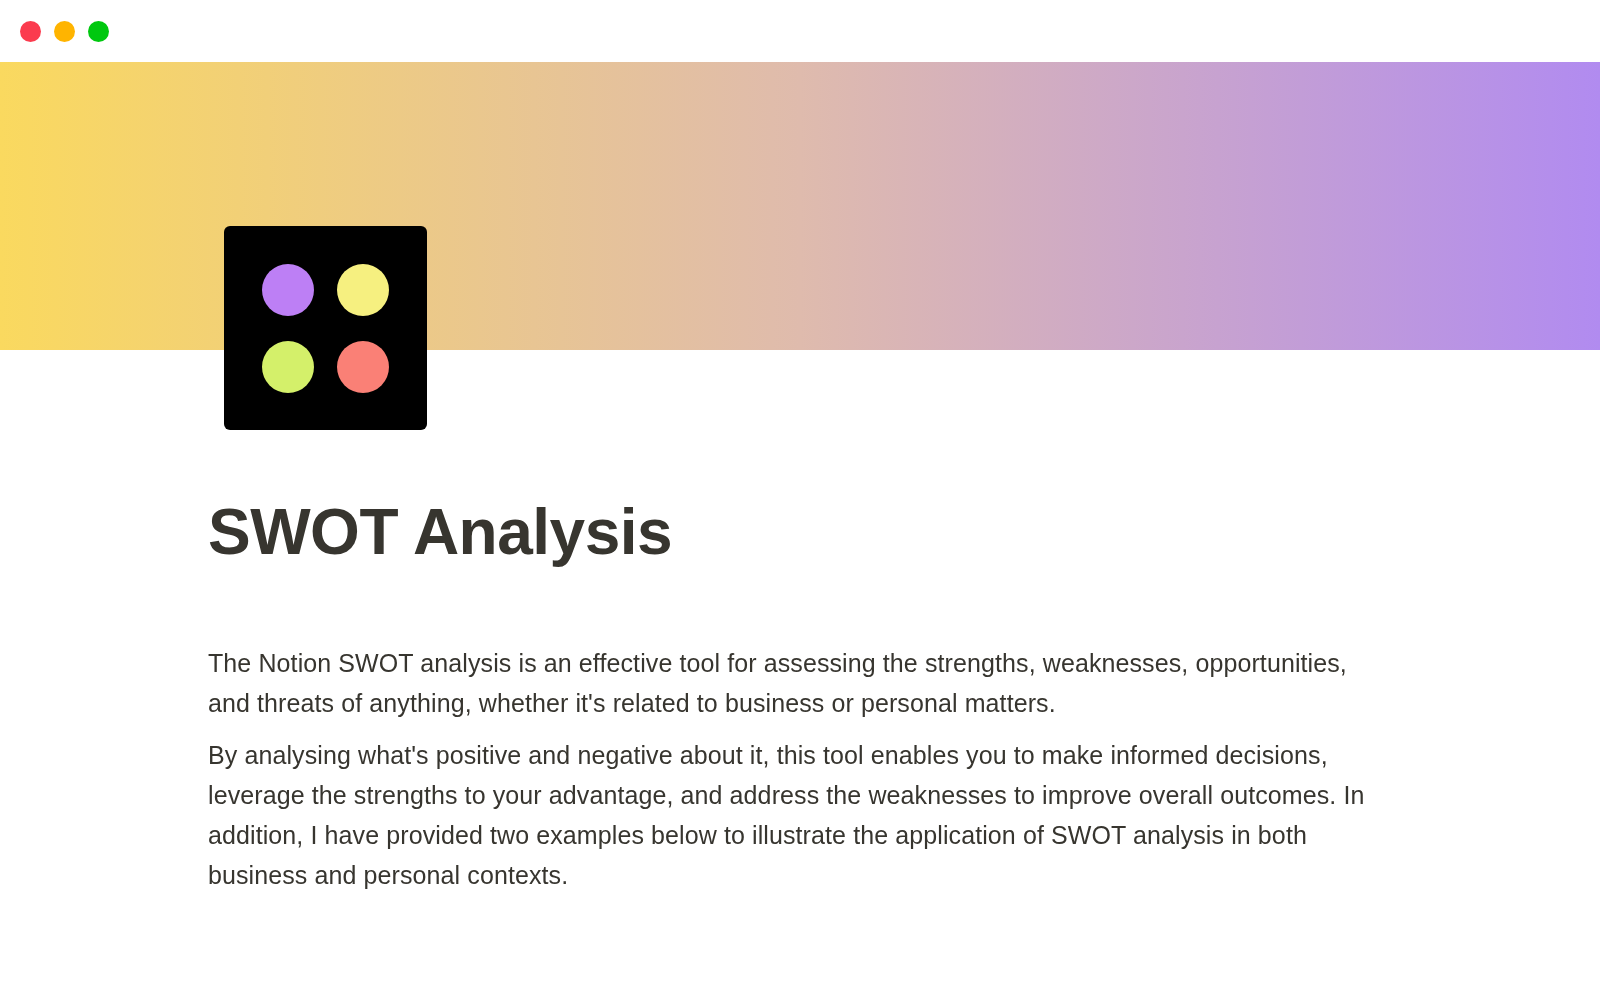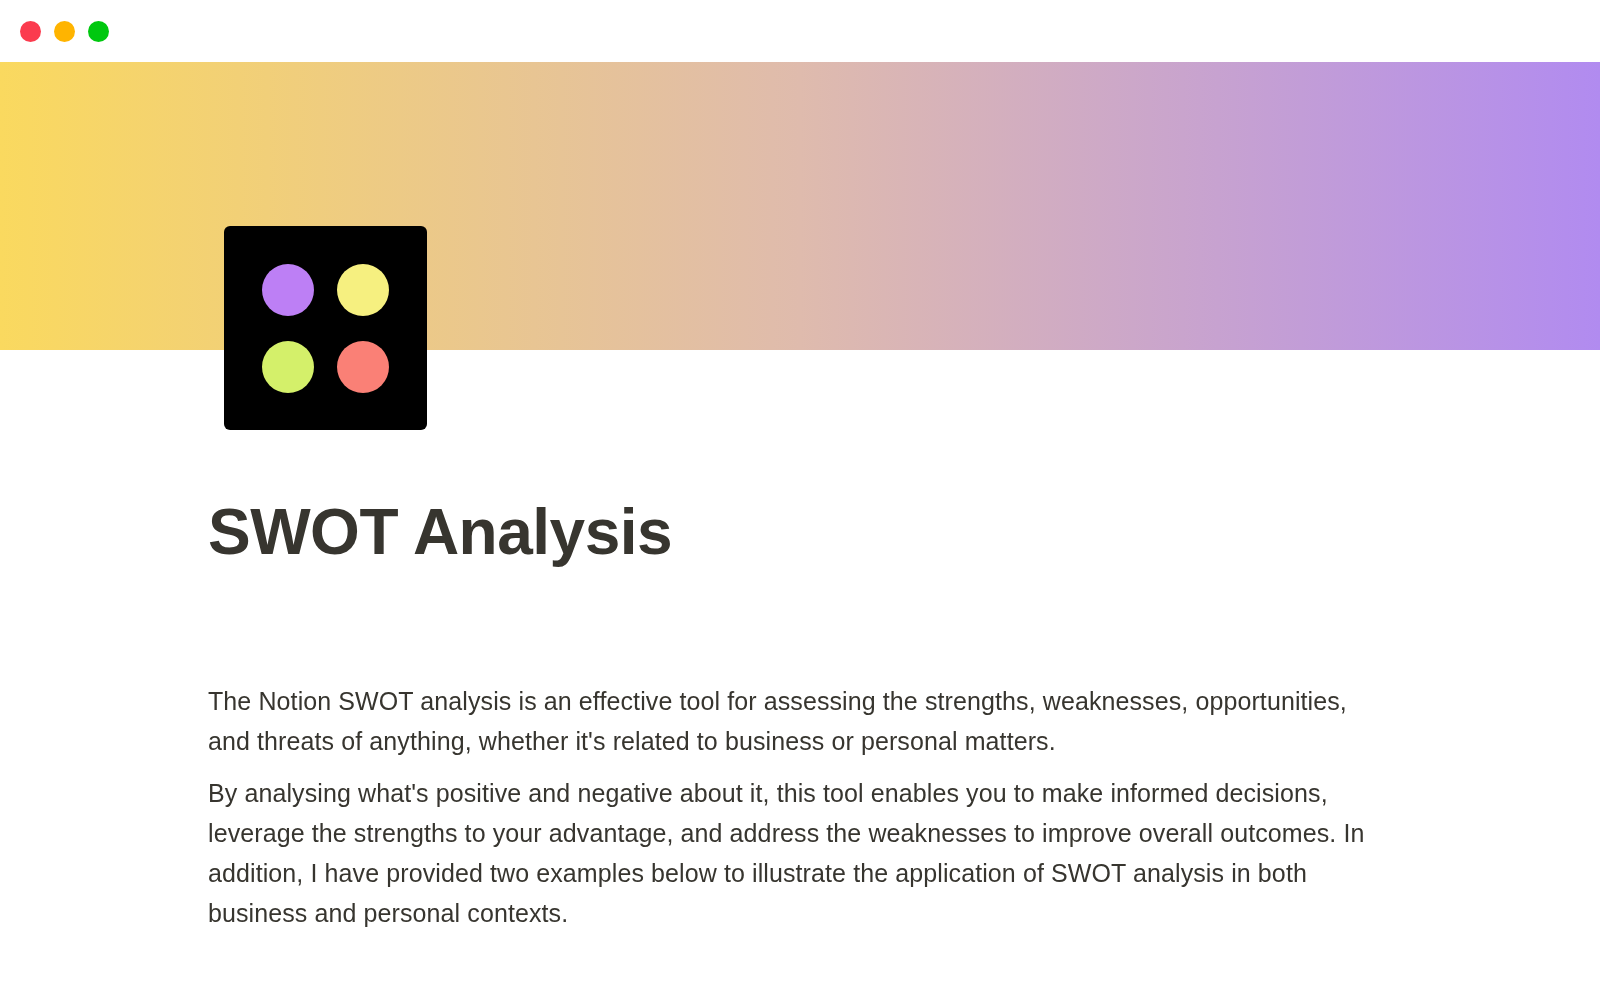--- a/index.html
+++ b/index.html
@@ -100,21 +100,21 @@
 
   .page-title {
     font-size: 64px;
     font-weight: 700;
     letter-spacing: -0.5px;
     color: #37352f;
     line-height: 1.1;
   }
 
   .paragraphs {
-    margin-top: 114px;
+    margin-top: 76px;
   }
 
   .paragraph {
     font-size: 25px;
     line-height: 40px;
     color: #37352f;
     max-width: 1160px;
     letter-spacing: 0.1px;
   }
 

